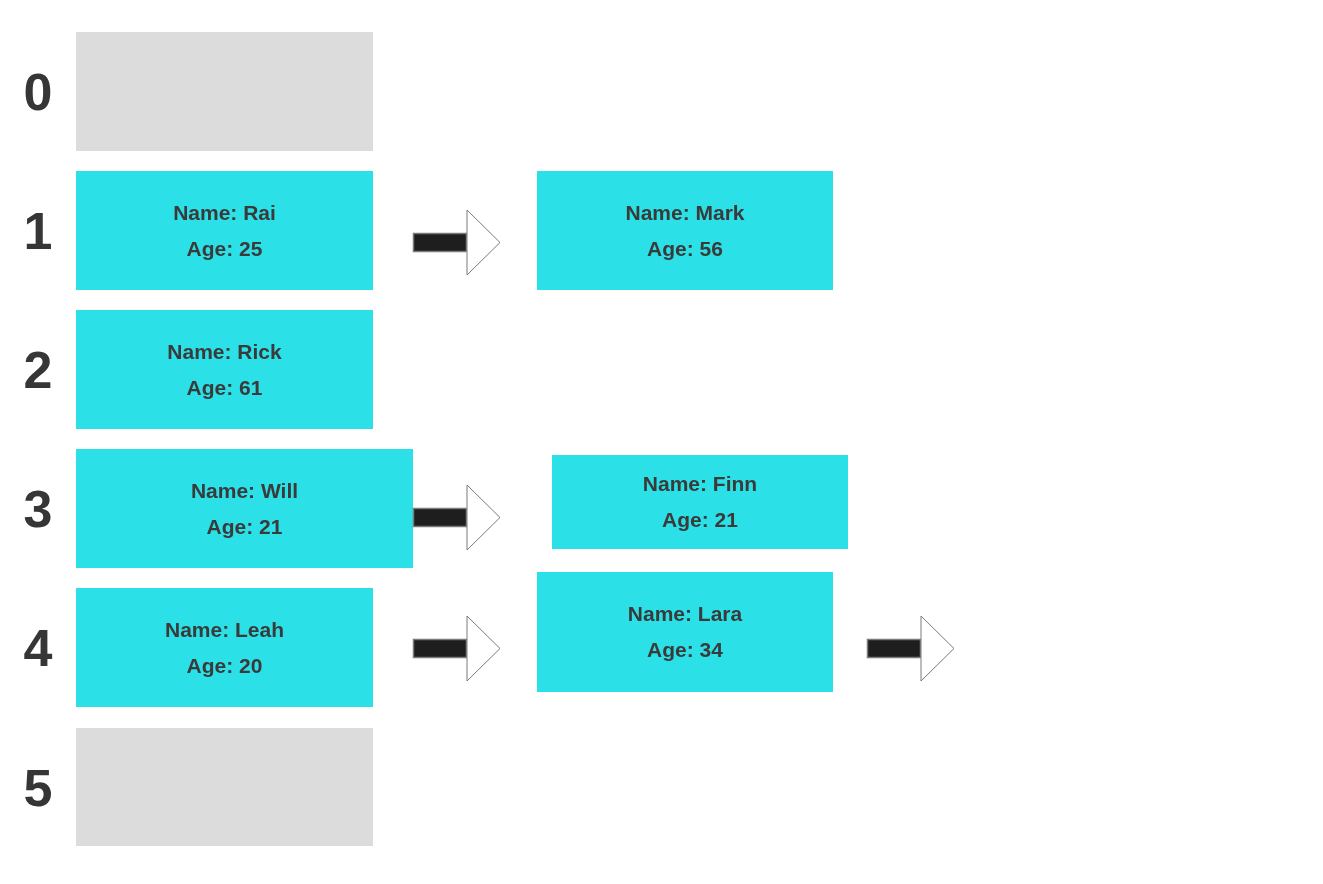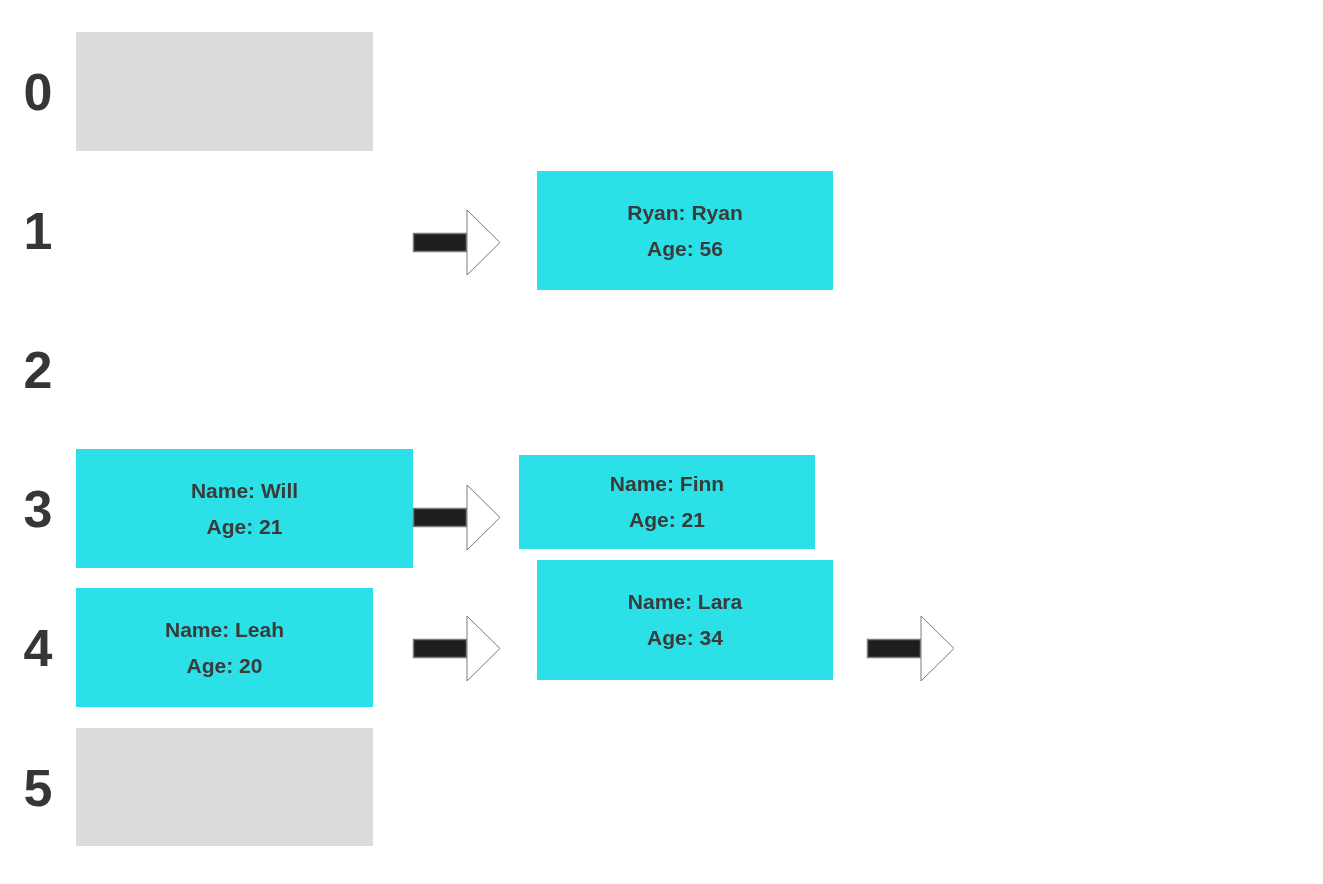--- a/index.html
+++ b/index.html
@@ -46,55 +46,63 @@
 </style>
 </head>
 <body>
 
 <div class="canvas">
 
   <div class="idx" style="top:55px">0</div>
   <div class="box empty" style="left:76px;top:32px;width:297px;height:119px"></div>
 
   <div class="idx" style="top:194px">1</div>
+  <div class="box node" style="left:76px;top:171px;width:297px;height:119px">
+    <div>Name: Rai</div>
+    <div>Age: 25</div>
+  </div>
   <svg class="arrow" style="left:412px;top:209px" width="89" height="67" viewBox="0 0 89 67">
     <rect x="1.5" y="24.5" width="53" height="18" fill="var(--arrow-shaft)" stroke="var(--arrow-border)" stroke-width="1.5"></rect>
     <polygon points="55,1 88,33.5 55,66" fill="var(--arrow-head)" stroke="var(--arrow-border)" stroke-width="1"></polygon>
   </svg>
   <div class="box node" style="left:537px;top:171px;width:296px;height:119px">
-    <div>Ryan: Ryan</div>
+    <div>Name: Mark</div>
     <div>Age: 56</div>
   </div>
 
   <div class="idx" style="top:333px">2</div>
+  <div class="box node" style="left:76px;top:310px;width:297px;height:119px">
+    <div>Name: Rick</div>
+    <div>Age: 61</div>
+  </div>
 
   <div class="idx" style="top:472px">3</div>
   <div class="box node" style="left:76px;top:449px;width:337px;height:119px">
     <div>Name: Will</div>
     <div>Age: 21</div>
   </div>
   <svg class="arrow" style="left:412px;top:484px" width="89" height="67" viewBox="0 0 89 67">
     <rect x="1.5" y="24.5" width="53" height="18" fill="var(--arrow-shaft)" stroke="var(--arrow-border)" stroke-width="1.5"></rect>
     <polygon points="55,1 88,33.5 55,66" fill="var(--arrow-head)" stroke="var(--arrow-border)" stroke-width="1"></polygon>
   </svg>
-  <div class="box node" style="left:519px;top:455px;width:296px;height:94px">
+  <div class="box node" style="left:552px;top:455px;width:296px;height:94px">
     <div>Name: Finn</div>
     <div>Age: 21</div>
   </div>
 
   <div class="idx" style="top:611px">4</div>
   <div class="box node" style="left:76px;top:588px;width:297px;height:119px">
     <div>Name: Leah</div>
     <div>Age: 20</div>
   </div>
   <svg class="arrow" style="left:412px;top:615px" width="89" height="67" viewBox="0 0 89 67">
     <rect x="1.5" y="24.5" width="53" height="18" fill="var(--arrow-shaft)" stroke="var(--arrow-border)" stroke-width="1.5"></rect>
     <polygon points="55,1 88,33.5 55,66" fill="var(--arrow-head)" stroke="var(--arrow-border)" stroke-width="1"></polygon>
   </svg>
-  <div class="box node" style="left:537px;top:560px;width:296px;height:120px">
+  <div class="box node" style="left:537px;top:572px;width:296px;height:120px">
     <div>Name: Lara</div>
     <div>Age: 34</div>
   </div>
   <svg class="arrow" style="left:866px;top:615px" width="89" height="67" viewBox="0 0 89 67">
     <rect x="1.5" y="24.5" width="53" height="18" fill="var(--arrow-shaft)" stroke="var(--arrow-border)" stroke-width="1.5"></rect>
     <polygon points="55,1 88,33.5 55,66" fill="var(--arrow-head)" stroke="var(--arrow-border)" stroke-width="1"></polygon>
   </svg>
 
   <div class="idx" style="top:751px">5</div>
   <div class="box empty" style="left:76px;top:728px;width:297px;height:118px"></div>

